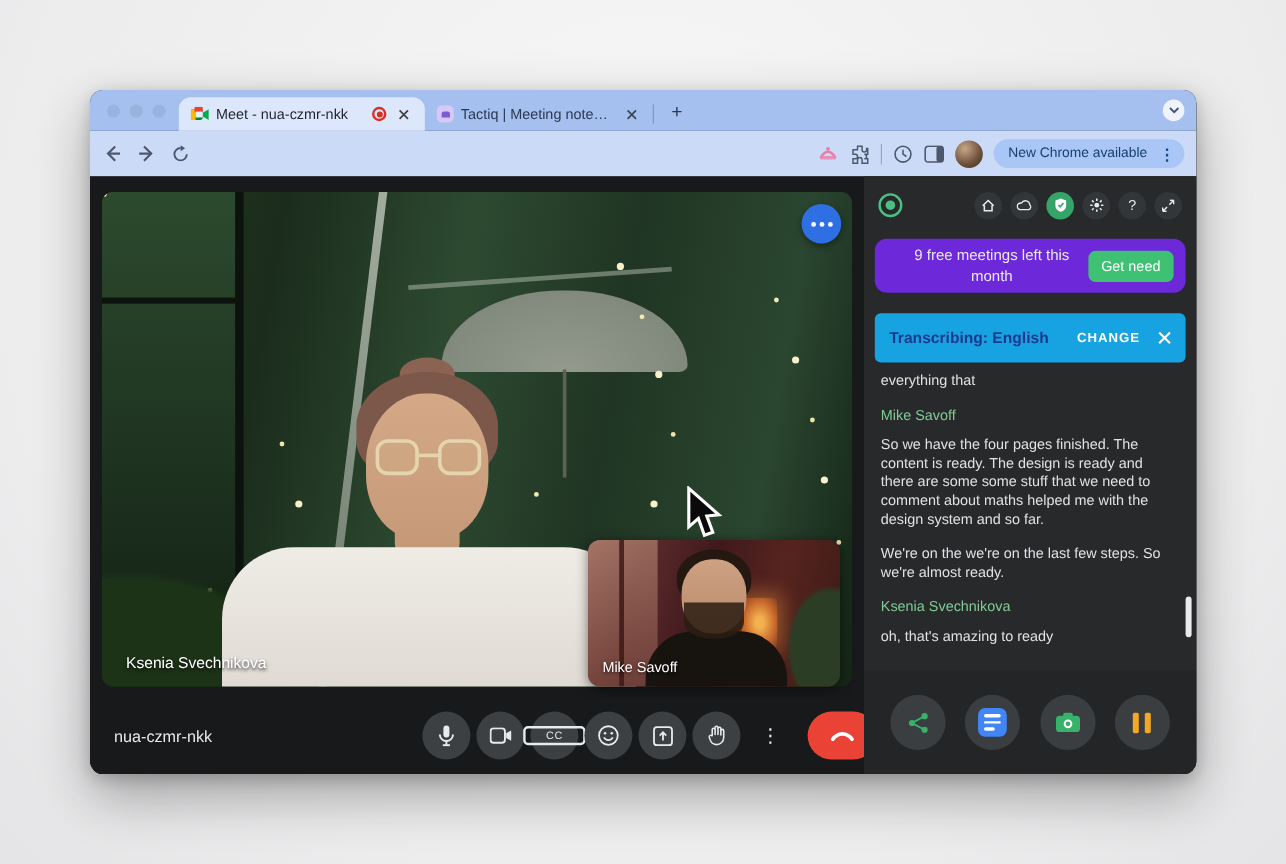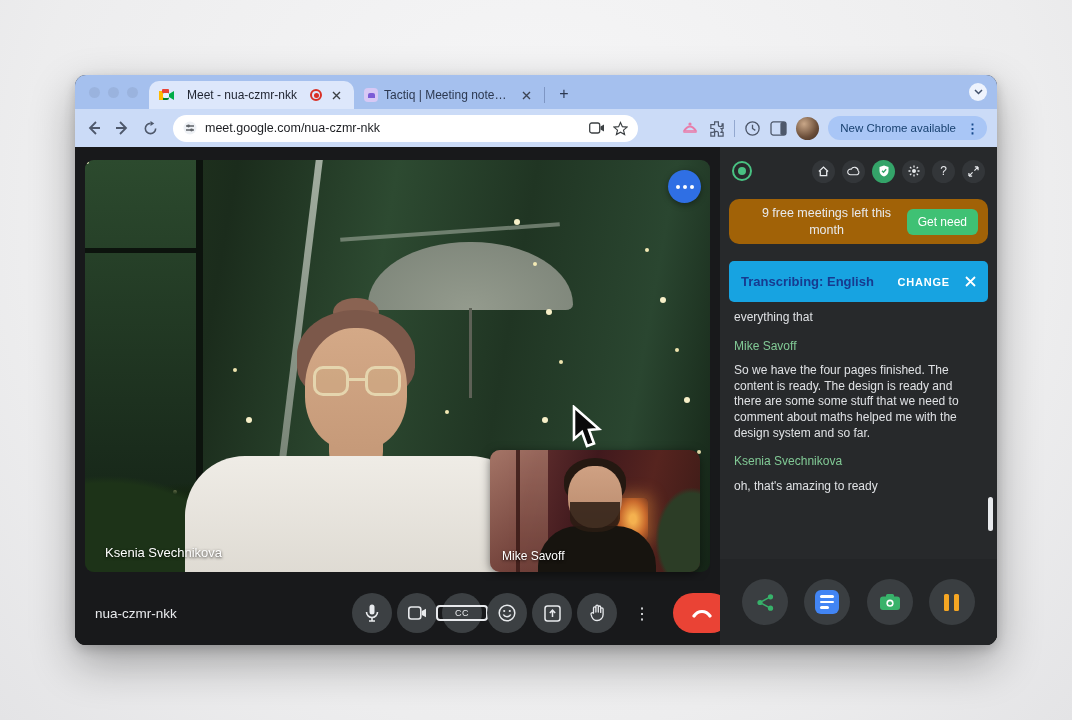--- a/index.html
+++ b/index.html
@@ -16,21 +16,21 @@
     background:#1b1c1e;
   }
   
   .tabstrip { height:34px; background:#a5c0ee; display:flex; align-items:flex-end; position:relative; }
   .traffic { position:absolute; left:14px; top:12px; display:flex; gap:8px; }
   .traffic span { width:11px; height:11px; border-radius:50%; background:#8fa3c9; opacity:.45; }
   .tab {
     height:28px; display:flex; align-items:center; gap:6px; padding:0 10px;
     font-size:12px; color:#1f2430; max-width:205px; position:relative;
   }
-  .tab.active { background:#dde7fb; border-radius:10px 10px 0 0; margin-left:74px; width:205px;text-align:center; }
+  .tab.active { background:#dde7fb; border-radius:10px 10px 0 0; margin-left:74px; width:205px; }
   .tab.inactive { width:190px; color:#2c3850; }
   .tab .title { flex:1; white-space:nowrap; overflow:hidden; text-overflow:ellipsis; }
   .tab-x { width:16px; height:16px; display:flex; align-items:center; justify-content:center; border-radius:50%; flex:0 0 auto; }
   .rec-dot { width:12px; height:12px; border:2px solid #d93025; border-radius:50%; display:flex; align-items:center; justify-content:center; flex:0 0 auto; }
   .rec-dot i { width:5px; height:5px; background:#d93025; border-radius:50%; }
   .meet-fav { width:15px; height:13px; flex:0 0 auto; }
   .tactiq-fav { width:14px; height:14px; border-radius:4px; background:#d7c8f5; flex:0 0 auto; display:flex;align-items:center;justify-content:center; }
   .tactiq-fav i{ width:7px;height:5px;border-radius:2px 2px 0 0;background:#7b5cd6;}
   .newtab { width:26px; height:26px; margin-left:6px; margin-bottom:2px; display:flex; align-items:center; justify-content:center; font-size:16px; color:#2c3850; border-radius:50%; }
   .tab-sep { width:1px; height:16px; background:#7e96c4; margin-bottom:6px; }
@@ -109,21 +109,21 @@
   
   .cursor { position:absolute; left:495px; top:258px; z-index:30; }
   
   .sidebar { position:relative; flex:1; background:#27292b; overflow:hidden; }
   .sb-head { position:absolute; left:0; top:0; width:100%; height:48px; display:flex; align-items:center; padding:0 12px; }
   .rec-ring { width:20px; height:20px; border:2px solid #49c182; border-radius:50%; display:flex; align-items:center; justify-content:center; }
   .rec-ring i { width:8px; height:8px; border-radius:50%; background:#49c182; }
   .sb-icons { display:flex; gap:7px; margin-left:auto; }
   .sb-ic { width:23px; height:23px; border-radius:50%; background:#333639; display:flex; align-items:center; justify-content:center; color:#e8eaed; font-size:12px; }
   .sb-ic.green { background:#34a469; }
-  .quota { position:absolute; left:9px; top:52px; width:259px; height:45px; background:#a16207; border-radius:10px; display:flex; align-items:center; padding:0 10px 0 20px; }
+  .quota { position:absolute; left:9px; top:52px; width:259px; height:45px; background:#6d28d9; border-radius:10px; display:flex; align-items:center; padding:0 10px 0 20px; }
   .quota-text { font-size:12.5px; line-height:1.3; color:#e8eaed; text-align:center; width:155px; }
   .getmore { margin-left:auto; background:#3fc174; color:#fff; font-size:12px; border-radius:6px; padding:6px 11px; }
   .tbar { position:absolute; left:9px; top:114px; width:259px; height:41px; background:#17a3e1; border-radius:5px; display:flex; align-items:center; padding:0 12px; }
   .tbar-label { font-size:13px; font-weight:bold; color:#173a8f; }
   .tbar-change { margin-left:auto; font-size:11px; font-weight:bold; letter-spacing:.8px; color:#ffffff;text-align:center; }
   .tbar-x { margin-left:15px; display:flex; }
   .transcript { position:absolute; left:14px; top:163px; width:240px; font-size:12px; line-height:1.3; color:#dfe1e4; }
   .t-text { margin-bottom:10px; }
   .t-speaker { color:#81c995; margin:13px 0 9px; }
   .sb-scroll { position:absolute; right:4px; top:350px; width:5px; height:34px; background:#e8eaed; border-radius:3px; }
@@ -200,36 +200,20 @@
           <path d="M6 2 L12 8 L6 14" stroke="#4e586b" stroke-width="1.8" fill="none"></path>
           <path d="M2 8 H12" stroke="#4e586b" stroke-width="1.8"></path>
         </svg>
       </span>
     <span class="nav-ic">
         <svg width="15" height="15" viewBox="0 0 16 16">
           <path d="M13.5 8 A5.5 5.5 0 1 1 8 2.5" stroke="#4e586b" stroke-width="1.7" fill="none"></path>
           <path d="M8 0 L12 2.7 L8 5.4 Z" fill="#4e586b"></path>
         </svg>
       </span>
-    <div class="urlbar">
-      <svg width="14" height="14" viewBox="0 0 14 14">
-          <circle cx="7" cy="7" r="6.5" fill="#eef1f5"></circle>
-          <path d="M3 5 H11 M3 9 H11" stroke="#5f6368" stroke-width="1.3"></path>
-          <circle cx="5.5" cy="5" r="1.4" fill="#5f6368"></circle>
-          <circle cx="8.5" cy="9" r="1.4" fill="#5f6368"></circle>
-        </svg>
-      <span class="url-text">meet.google.com/nua-czmr-nkk</span>
-      <svg width="16" height="12" viewBox="0 0 16 12">
-          <rect x="0.7" y="1" width="10" height="10" rx="2" stroke="#3c4043" stroke-width="1.3" fill="none"></rect>
-          <path d="M11.5 4.5 L15 2.5 V9.5 L11.5 7.5 Z" fill="#3c4043"></path>
-        </svg>
-      <svg width="15" height="15" viewBox="0 0 16 16">
-          <path d="M8 1.5 L10 6 L15 6.5 L11.2 9.7 L12.4 14.5 L8 12 L3.6 14.5 L4.8 9.7 L1 6.5 L6 6 Z" stroke="#3c4043" stroke-width="1.2" fill="none"></path>
-        </svg>
-    </div>
     <div class="tool-right">
       <svg width="18" height="16" viewBox="0 0 18 16">
           <path d="M3 11 Q9 2 15 11" stroke="#e87daa" stroke-width="2" fill="none"></path>
           <rect x="2" y="10" width="14" height="3" rx="1.5" fill="#e87daa" opacity=".8"></rect>
           <circle cx="9" cy="4" r="1.6" fill="#e87daa"></circle>
         </svg>
       <svg width="17" height="17" viewBox="0 0 18 18">
           <path d="M7 2 h4 v3 a2 2 0 1 0 4 0 v-1 h1 v5 h-3 a2 2 0 1 1 0 4 h3 v4 h-5 v-3 a2 2 0 1 0 -4 0 v3 H3 v-4 h2 a2 2 0 1 0 0 -4 H3 V5 h4 Z" stroke="#4e586b" stroke-width="1.3" fill="none"></path>
         </svg>
       <span class="divider-v"></span>
@@ -392,20 +376,21 @@
             <svg width="11" height="11" viewBox="0 0 11 11">
               <path d="M1 1 L10 10 M10 1 L1 10" stroke="#fff" stroke-width="1.8"></path>
             </svg>
           </span>
       </div>
 
       <div class="transcript">
         <div class="t-text">everything that</div>
         <div class="t-speaker">Mike Savoff</div>
         <div class="t-text">So we have the four pages finished. The content is ready. The design is ready and there are some some stuff that we need to comment about maths helped me with the design system and so far.</div>
+        <div class="t-text" style="margin-top:13px">We're on the we're on the last few steps. So we're almost ready.</div>
         <div class="t-speaker">Ksenia Svechnikova</div>
         <div class="t-text">oh, that's amazing to ready</div>
       </div>
 
       <div class="sb-scroll"></div>
 
 
       <div class="sb-actions">
         <div class="act-btn">
           <svg width="19" height="19" viewBox="0 0 19 19">

